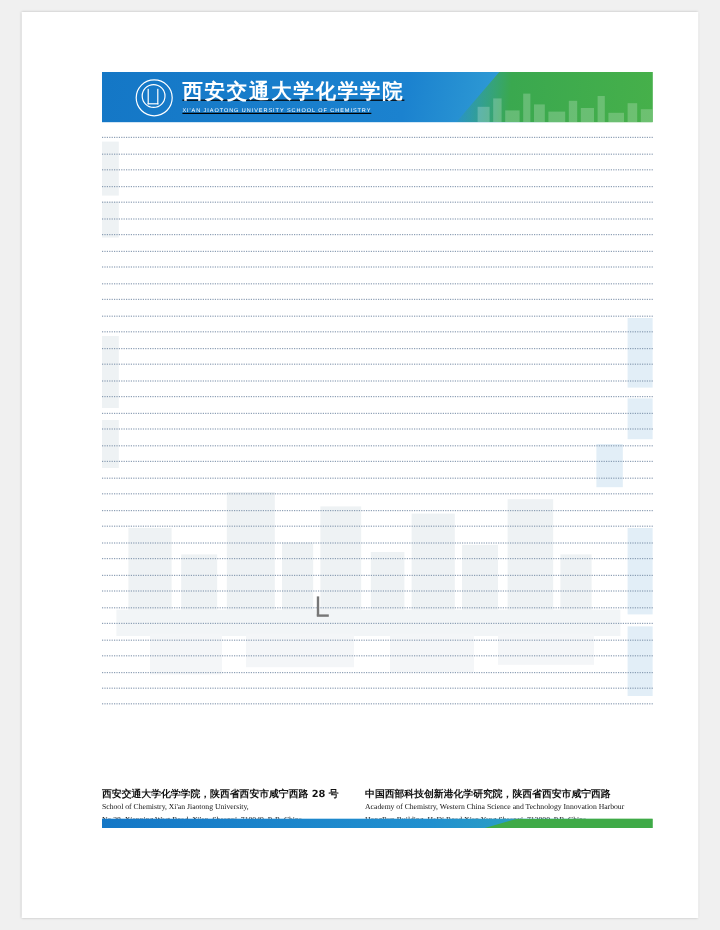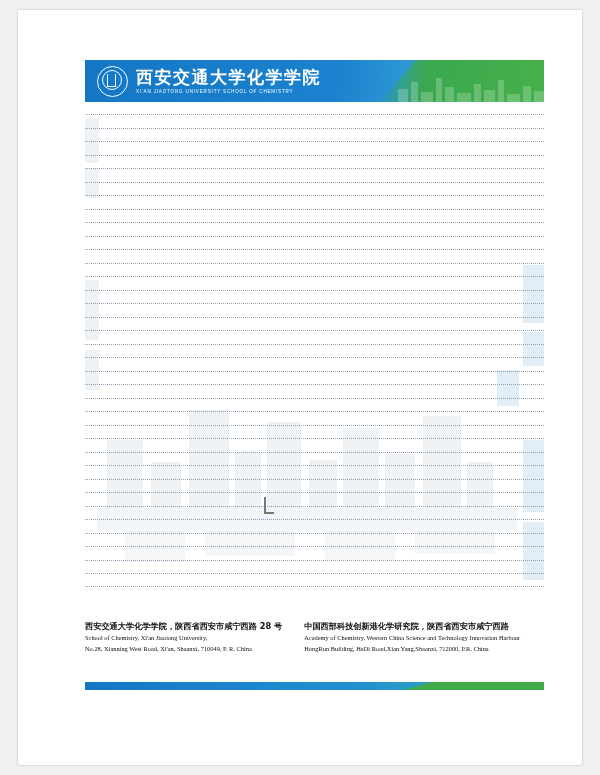--- a/index.html
+++ b/index.html
@@ -43,25 +43,26 @@
     clip-path: polygon(22% 0, 100% 0, 100% 100%, 0% 100%);
   }
   
   .skyline {
     position: absolute;
     bottom: 0;
     background: rgba(255,255,255,0.22);
   }
   #logo-wrap {
     position: absolute;
-    left: 12px;
+    left: 28px;
     top: 5px;
     display: flex;
     align-items: center;
     height: 32px;
+    text-decoration: underline;
   }
   #logo-seal {
     width: 29px;
     height: 29px;
     border-radius: 50%;
     border: 1.6px solid #ffffff;
     position: relative;
     flex: 0 0 auto;
   }
   #logo-seal::before {
@@ -153,21 +154,21 @@
   }
   
   #footer {
     position: absolute;
     left: 67px;
     top: 610px;
     width: 459px;
     display: flex;
     gap: 16px;
   }
-  .fcol { flex: 1 1 0; }
+  .fcol { flex: 1 1 0; margin-top: 35px; }
   .fcol.right { flex: 1.18 1 0; }
   .f-cn {
     font-family: "DejaVu Sans", sans-serif;
     font-size: 8.2px;
     font-weight: bold;
     color: #111;
     line-height: 13px;
     white-space: nowrap;
   }
   .f-en {

